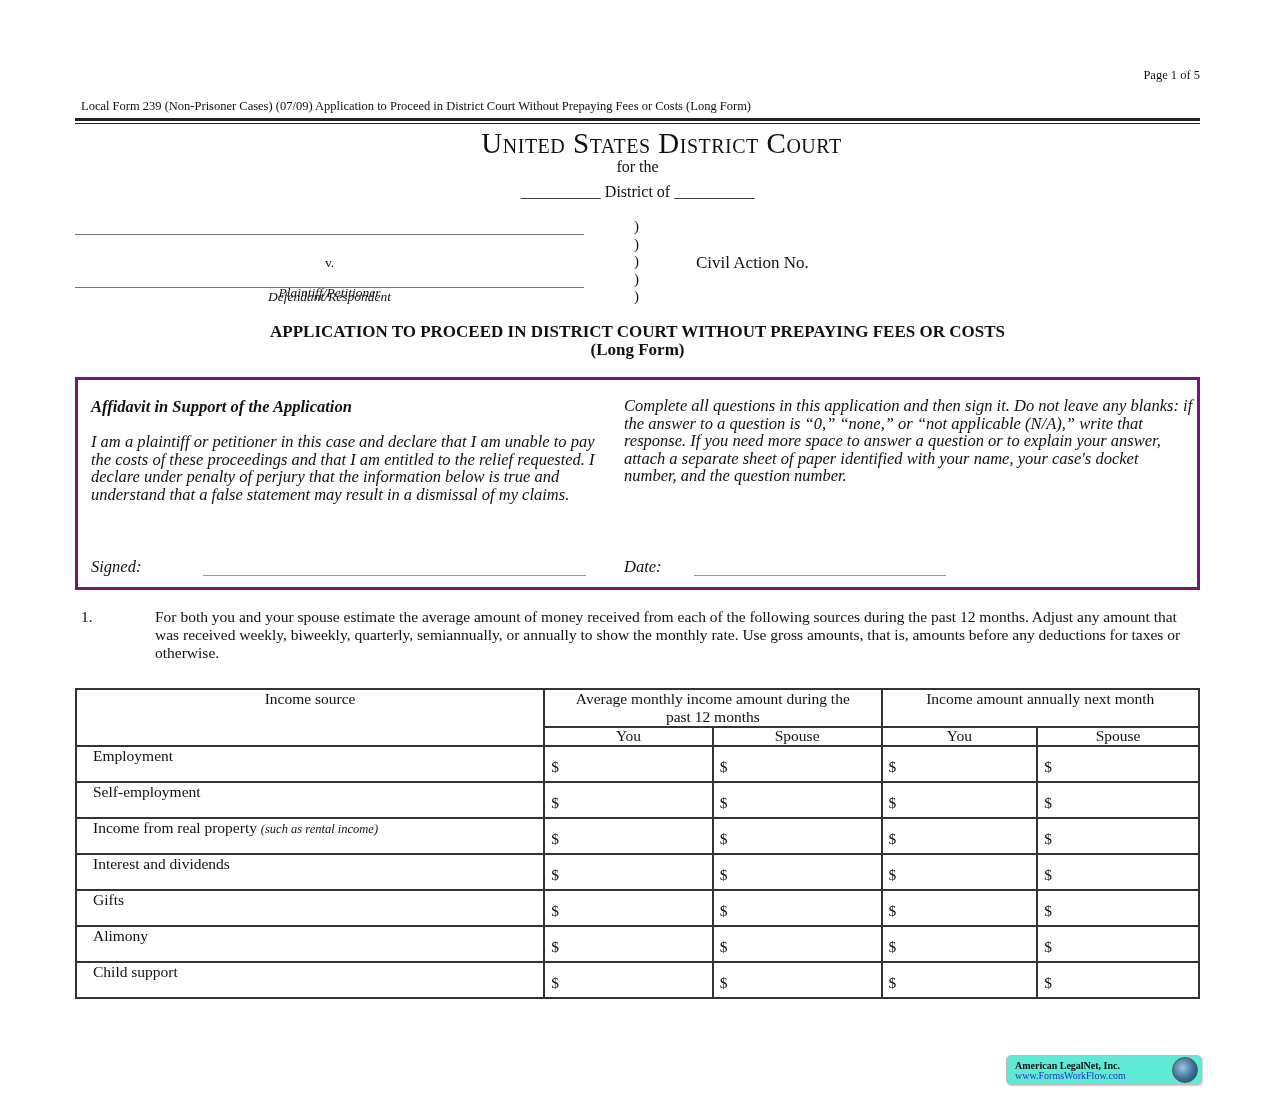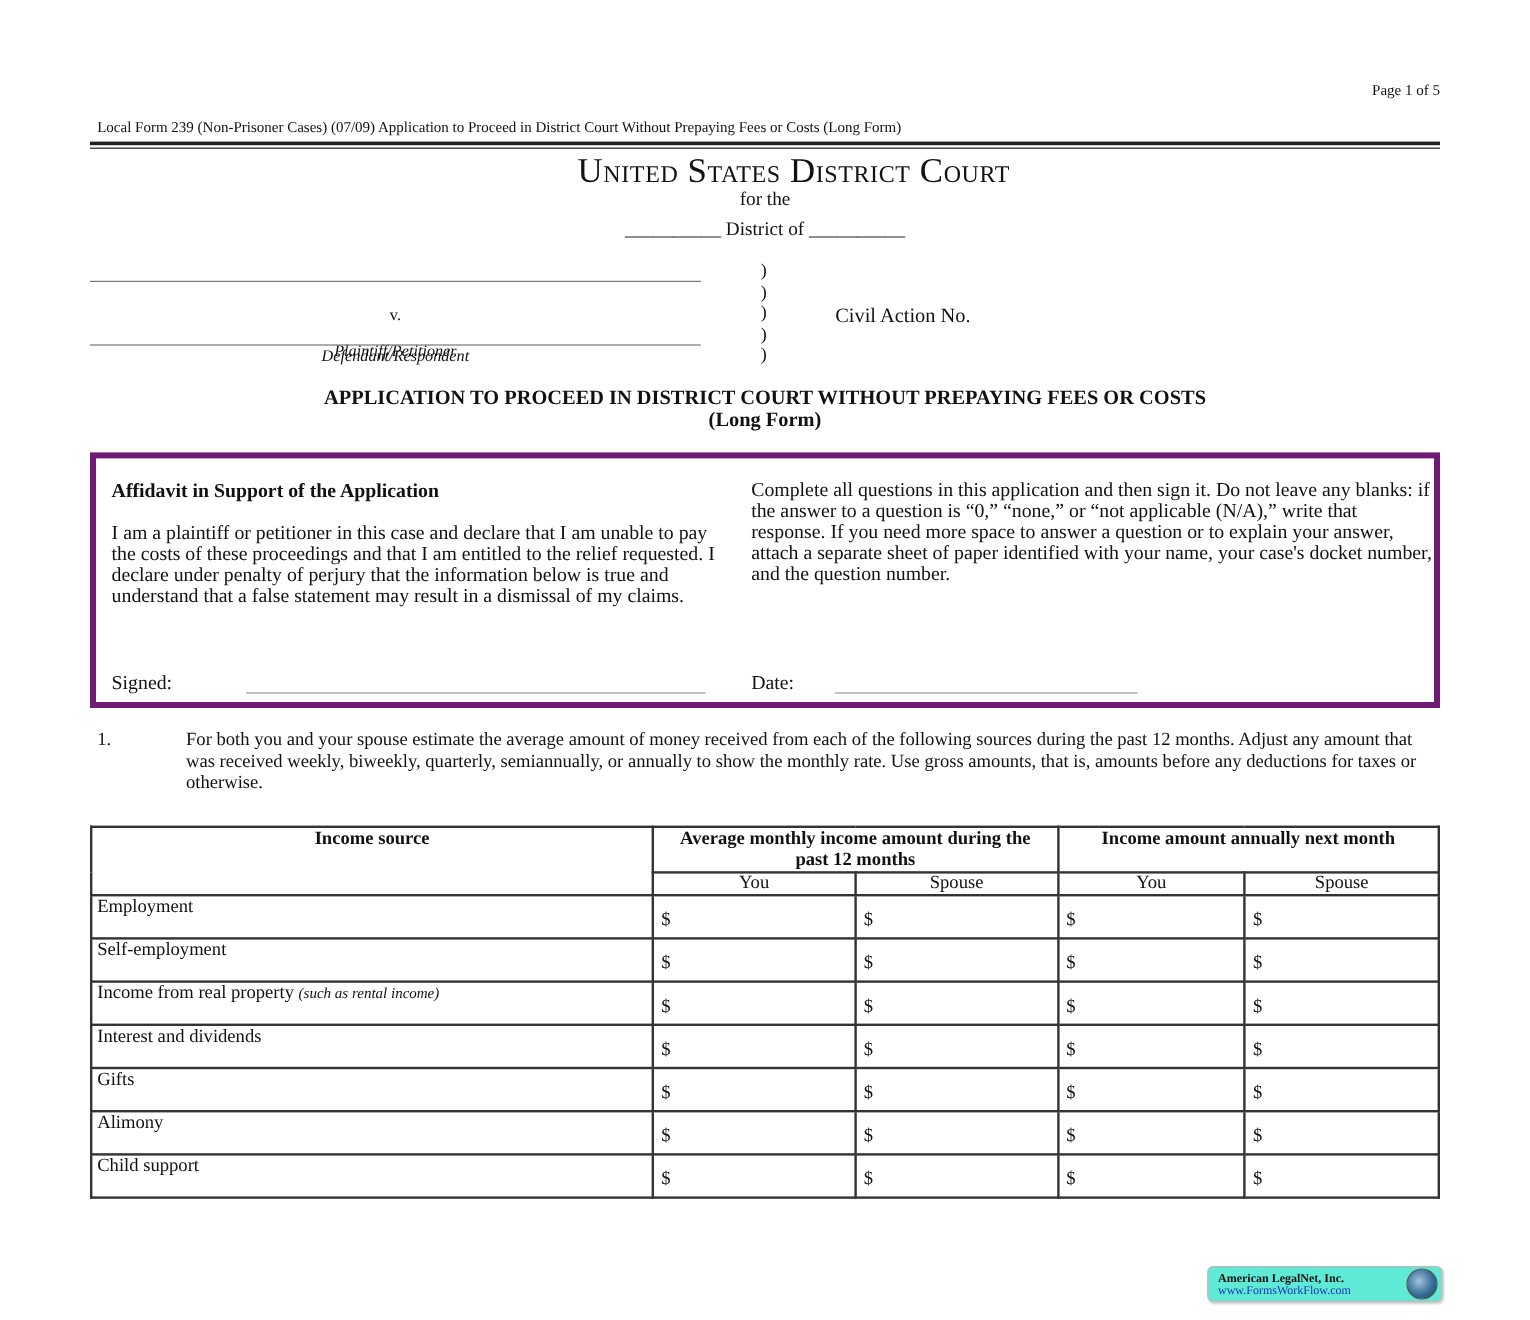--- a/index.html
+++ b/index.html
@@ -17,37 +17,37 @@
   .district { top: 183px; left: 0; width: 1275px; text-align: center; font-size: 16px; }
 
   .party-line { left: 75px; width: 509px; border-top: 1px solid #777; }
   .party-label { left: 75px; width: 509px; text-align: center; font-size: 13.5px; font-style: italic; }
   .versus { top: 255px; left: 75px; width: 509px; text-align: center; font-size: 13.5px; }
   .parens { top: 218px; left: 634px; font-size: 15px; line-height: 17.5px; }
   .civil-action { top: 253px; left: 696px; font-size: 17px; }
 
   .app-title { top: 323px; left: 0; width: 1275px; text-align: center; font-size: 17px; font-weight: bold; line-height: 18px; }
 
-  .affidavit-box { top: 377px; left: 75px; width: 1125px; height: 213px; border: 5px solid #701a75; }
+  .affidavit-box { top: 377px; left: 75px; width: 1125px; height: 213px; border: 3px solid #701a75; font-style: italic; }
   .box-col { position: absolute; top: 17px; }
   .box-col.left { left: 13px; width: 510px; }
   .box-col.right { left: 546px; width: 570px; }
   .box-heading { font-weight: bold; font-size: 16.5px; margin-bottom: 16px; }
   .box-text { font-size: 16.5px; line-height: 17.6px; }
   .sign-row { position: absolute; top: 177px; font-size: 16.5px; }
   .sign-line { position: absolute; top: 195px; border-top: 1px solid #999; }
 
   .q1-num { top: 608px; left: 81px; font-size: 15.5px; }
   .q1-text { top: 608px; left: 155px; width: 1040px; font-size: 15.5px; line-height: 17.8px; }
 
   table.income { position: absolute; top: 688px; left: 75px; width: 1125px; border-collapse: collapse; font-size: 15.5px; }
   table.income th, table.income td { border: 2px solid #333; }
-  table.income th { font-weight: bold; vertical-align: top; text-align: center; line-height: 18px; padding: 0 20px; }
+  table.income th { font-weight: normal; vertical-align: top; text-align: center; line-height: 18px; padding: 0 20px; }
   table.income th.sub { font-weight: normal; height: 19px; line-height: 16px; padding: 0; border-width: 1px 2px 2px 1px; }
-  table.income td.src { vertical-align: top; padding: 0 4px; height: 36px; line-height: 17px; }
+  table.income td.src { vertical-align: top; padding: 0 16px; height: 36px; line-height: 17px; }
   table.income td.amt { vertical-align: bottom; padding: 0 0 5px 6px; font-size: 15.5px; }
   .src-note { font-style: italic; font-size: 12.5px; }
 
   .footer-logo { top: 1055px; left: 1006px; width: 196px; height: 30px; border: 1px solid #bbb; border-radius: 5px; background: #5eead4; box-shadow: 1px 1px 2px #ccc; }
   .footer-logo .co { position: absolute; top: 4px; left: 8px; font-size: 10px; font-weight: bold; }
   .footer-logo .url { position: absolute; top: 14px; left: 8px; font-size: 10px; color: #2233bb; }
   .footer-logo .globe { position: absolute; top: 1px; right: 3px; width: 26px; height: 26px; border-radius: 50%;
      background: radial-gradient(circle at 40% 40%, #9fc3de 0%, #3a6f97 55%, #1f3e5c 100%); border: 1px solid #555; }
 </style>
 </head>

